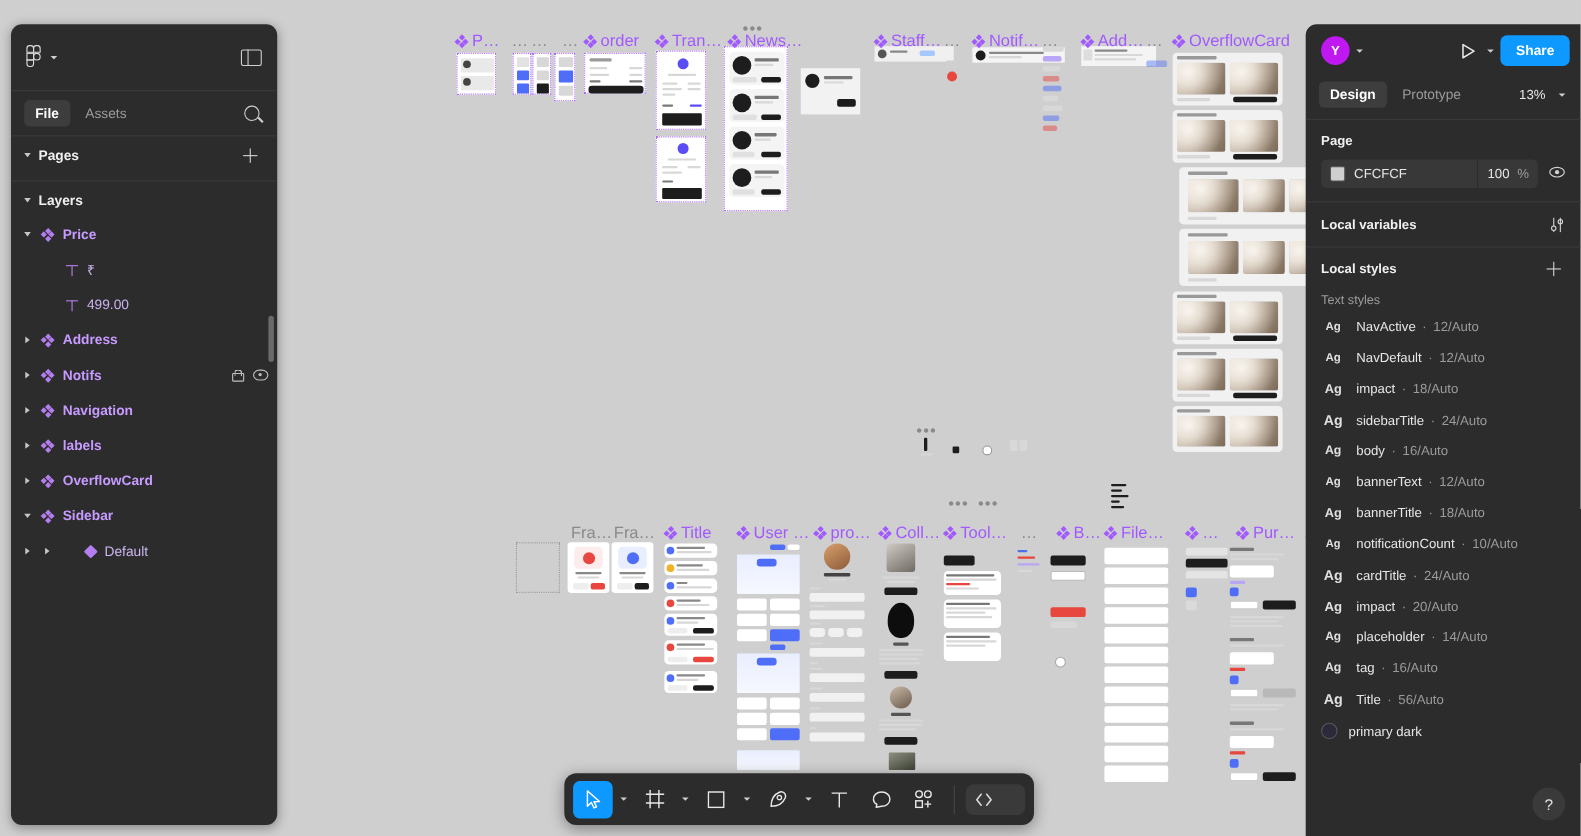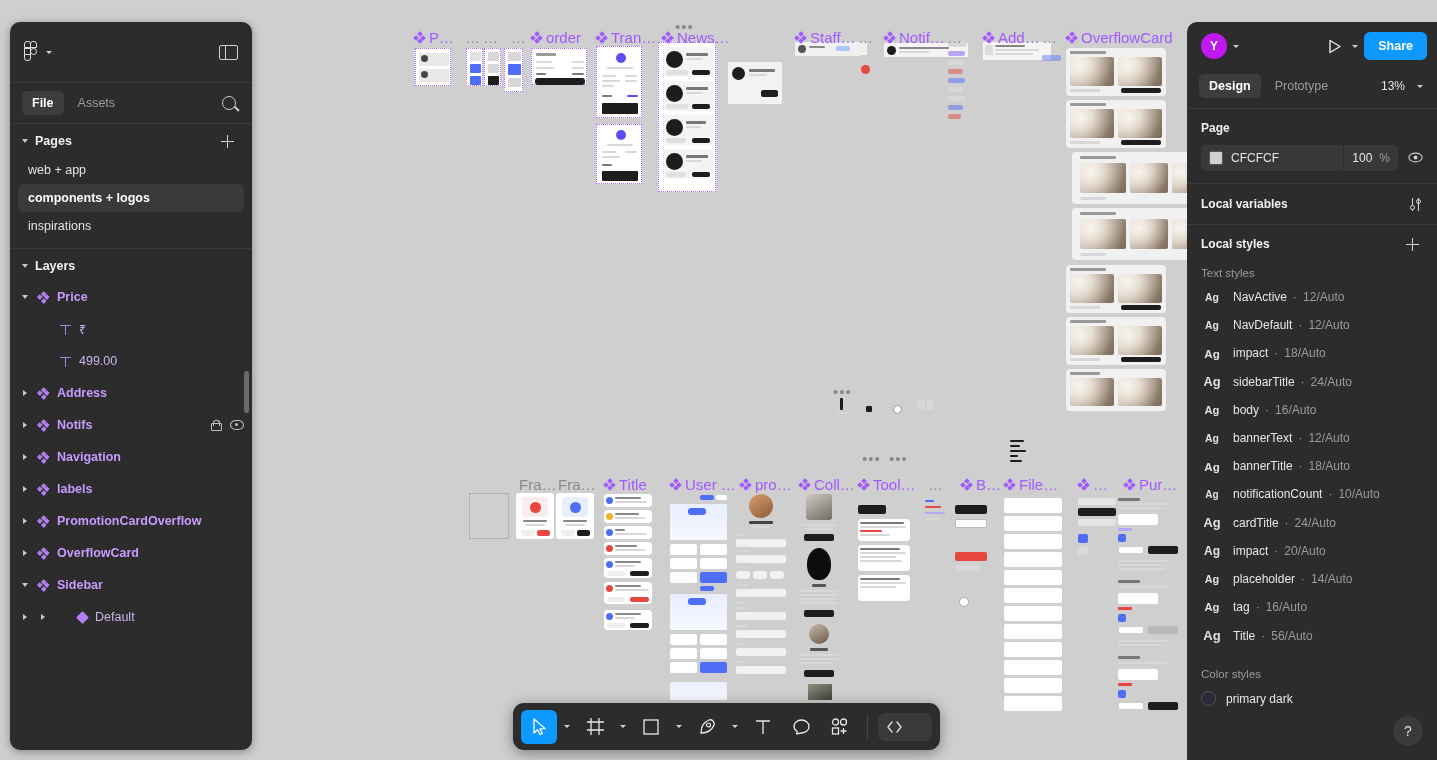--- a/index.html
+++ b/index.html
@@ -919,25 +919,20 @@
       <div class="lp-tab active">File</div>
       <div class="lp-tab">Assets</div>
       <div class="search-ic"></div>
     </div>
 
     <div class="sec-head">
       <span class="caret"></span>
       <span>Pages</span>
       <span class="plus-ic"></span>
     </div>
-    <div>
-      <div class="page-item">web + app</div>
-      <div class="page-item sel">components + logos</div>
-      <div class="page-item">inspirations</div>
-    </div>
 
     <div class="layers-sep"></div>
     <div class="sec-head">
       <span class="caret"></span>
       <span>Layers</span>
     </div>
     <div id="layers-list">
       <div class="lp-scroll"></div>
     <div class="layer-row">
           <span class="ind">
@@ -997,30 +992,20 @@
         </div>
         <div class="layer-row">
           <span class="ind">
             <span class="caret right"></span>
           </span>
           <span class="ic-comp">
             <i></i>
             <b></b>
           </span>
           <span class="lname">labels</span>
-        </div>
-        <div class="layer-row">
-          <span class="ind">
-            <span class="caret right"></span>
-          </span>
-          <span class="ic-comp">
-            <i></i>
-            <b></b>
-          </span>
-          <span class="lname">PromotionCardOverflow</span>
         </div>
         <div class="layer-row">
           <span class="ind">
             <span class="caret right"></span>
           </span>
           <span class="ic-comp">
             <i></i>
             <b></b>
           </span>
           <span class="lname">OverflowCard</span>
@@ -1175,21 +1160,20 @@
           <span class="style-meta">·</span>
           <span class="style-meta">16/Auto</span>
         </div>
         <div class="style-row" style="gap: 6px;">
           <span class="ag" style="font-size: 13px; margin-right: 4px;">Ag</span>
           <span>Title</span>
           <span class="style-meta">·</span>
           <span class="style-meta">56/Auto</span>
         </div>
       </div>
-    <div class="sub-head" style="padding-top:18px">Color styles</div>
     <div id="color-styles">
         <div class="color-row">
           <span class="color-dot" style="background: rgb(42, 42, 58);"></span>
           <span>primary dark</span>
         </div>
       </div>
   </div>
 
   <div id="toolbar">
     <div class="tool active">

